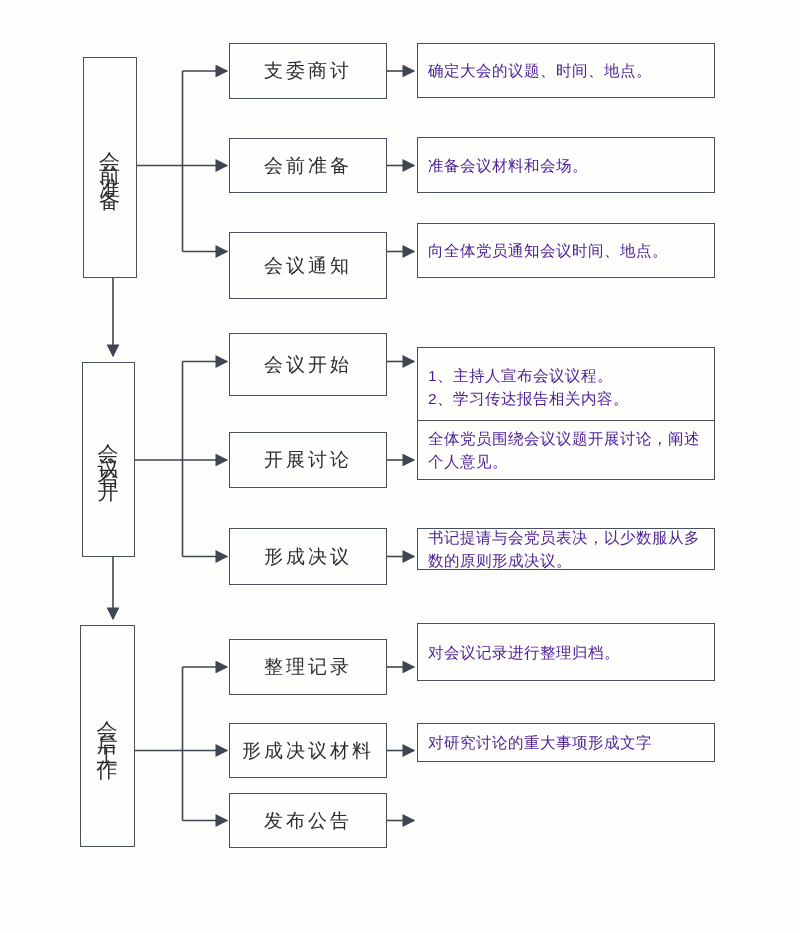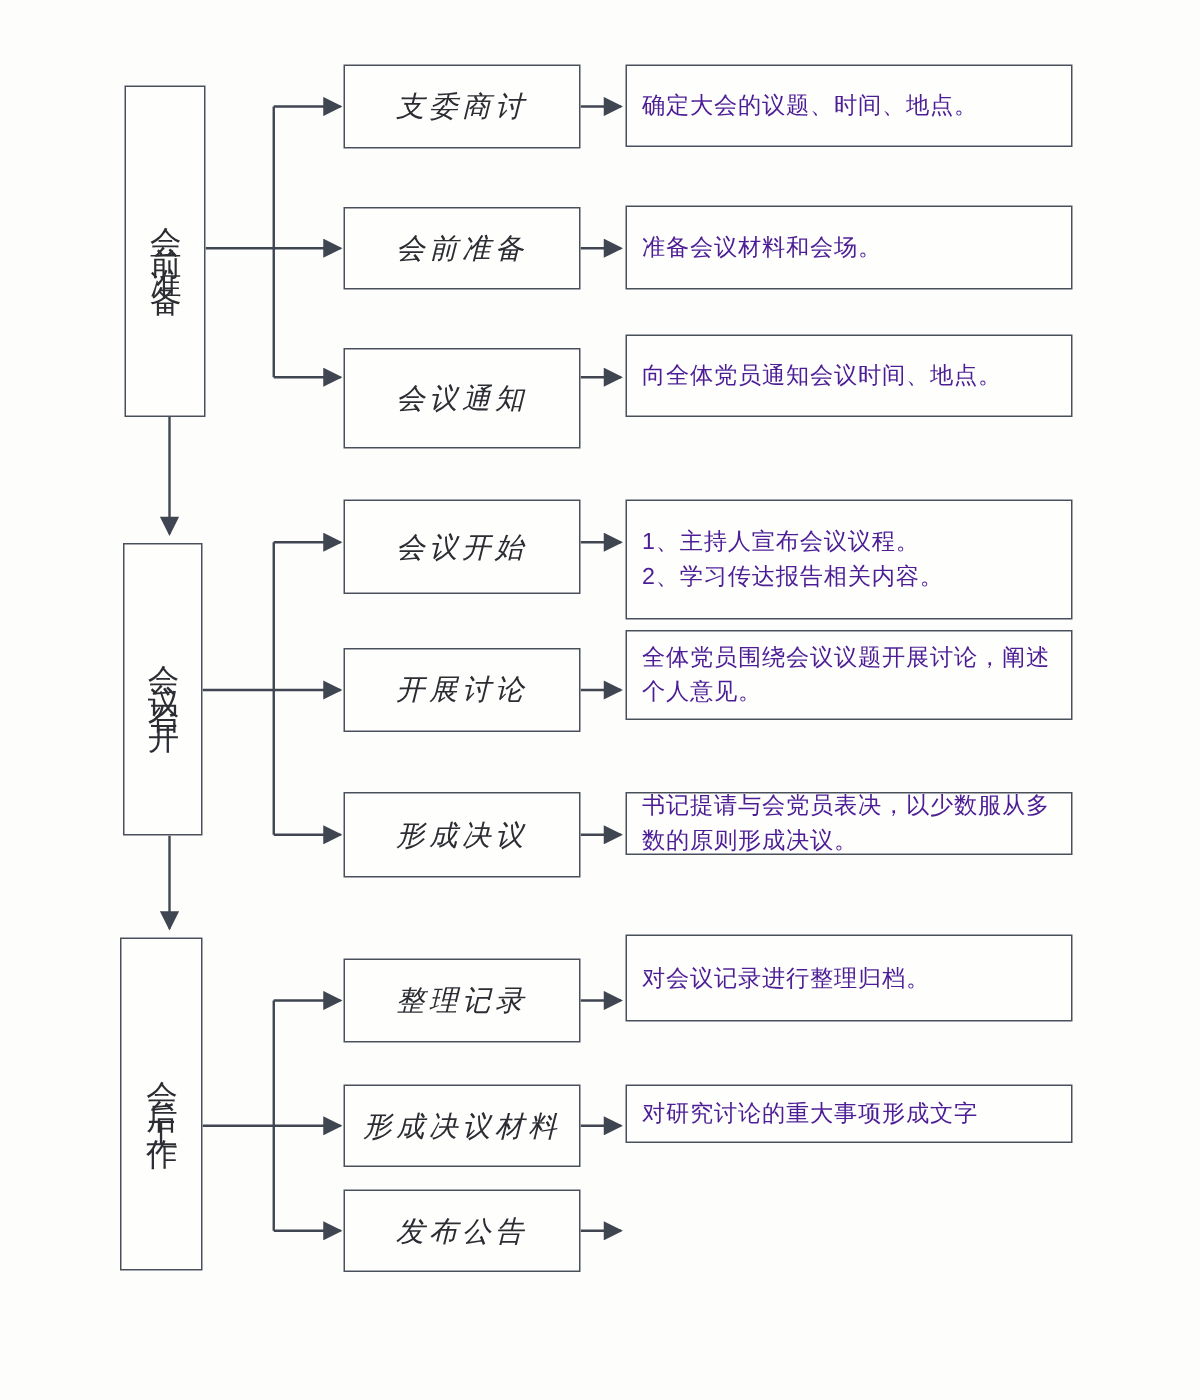--- a/index.html
+++ b/index.html
@@ -51,21 +51,20 @@
   .step-box {
     left: 229px;
     width: 158px;
     justify-content: center;
   }
   .step-label {
     font-size: 19px;
     color: #2b2d33;
     letter-spacing: 3px;
     white-space: nowrap;
-    font-style: italic;
   }
   .desc-box {
     left: 417px;
     width: 298px;
   }
   .desc-text {
     font-size: 15.5px;
     line-height: 23px;
     color: #4c1d95;
     padding: 2px 6px 2px 10px;
@@ -159,21 +158,21 @@
   <div class="box desc-box" style="top:43px;height:55px">
     <span class="desc-text">确定大会的议题、时间、地点。</span>
   </div>
   <div class="box desc-box" style="top:137px;height:56px">
     <span class="desc-text">准备会议材料和会场。</span>
   </div>
   <div class="box desc-box" style="top:223px;height:55px">
     <span class="desc-text">向全体党员通知会议时间、地点。</span>
   </div>
 
-  <div class="box desc-box" style="top:333px;height:80px">
+  <div class="box desc-box" style="top:347px;height:80px">
     <span class="desc-text">1、主持人宣布会议议程。
 2、学习传达报告相关内容。</span>
   </div>
   <div class="box desc-box" style="top:420px;height:60px">
     <span class="desc-text">全体党员围绕会议议题开展讨论，阐述个人意见。</span>
   </div>
   <div class="box desc-box" style="top:528px;height:42px">
     <span class="desc-text">书记提请与会党员表决，以少数服从多数的原则形成决议。</span>
   </div>
 

